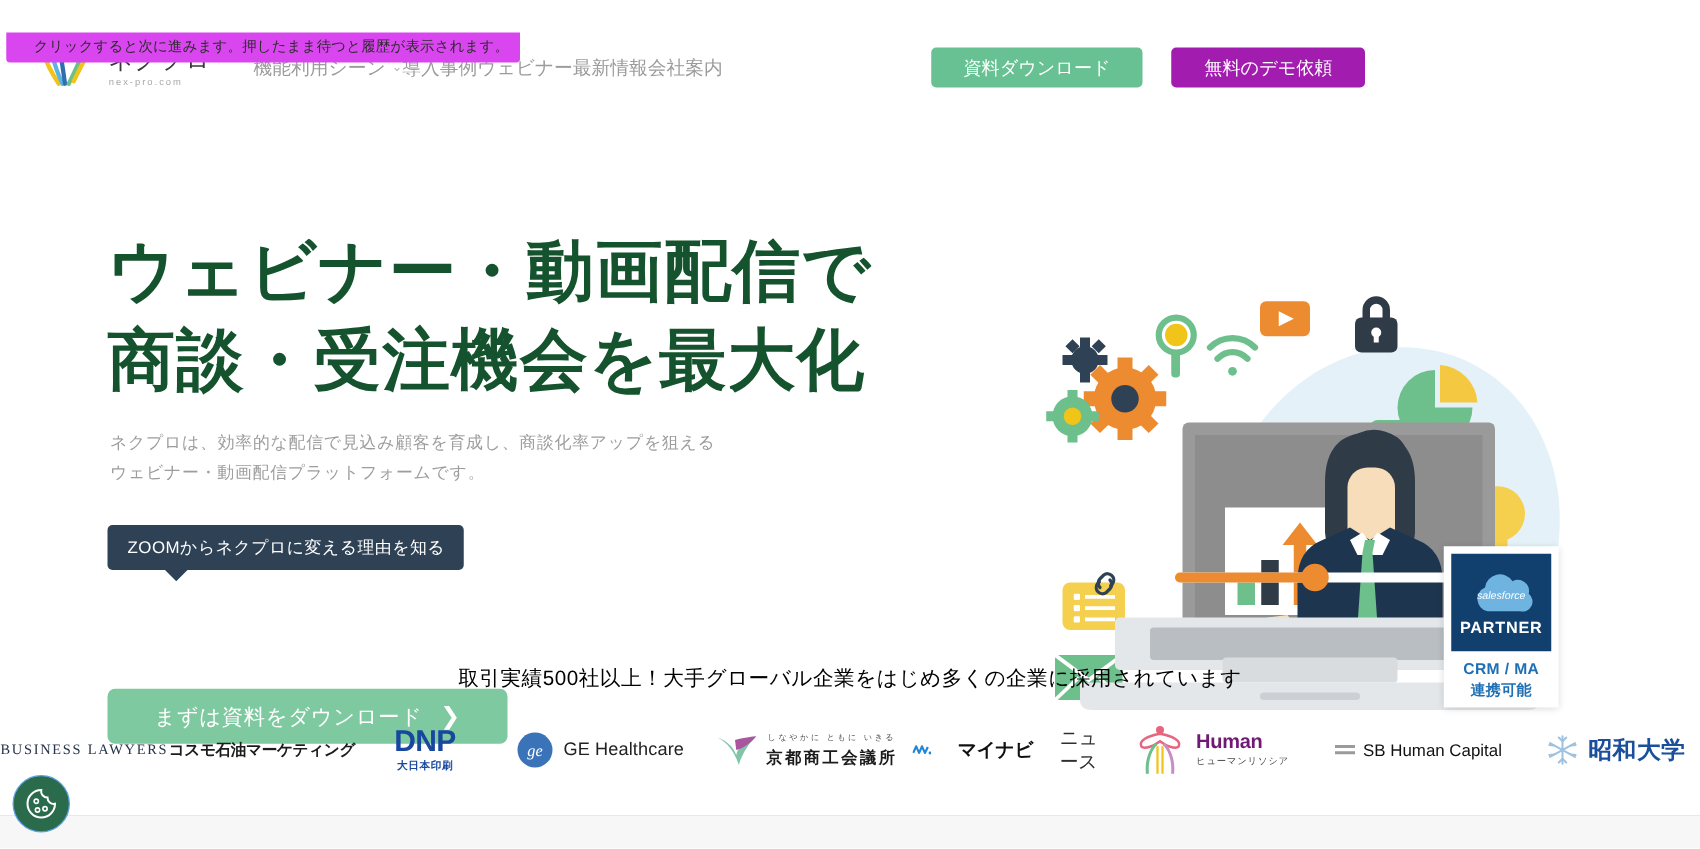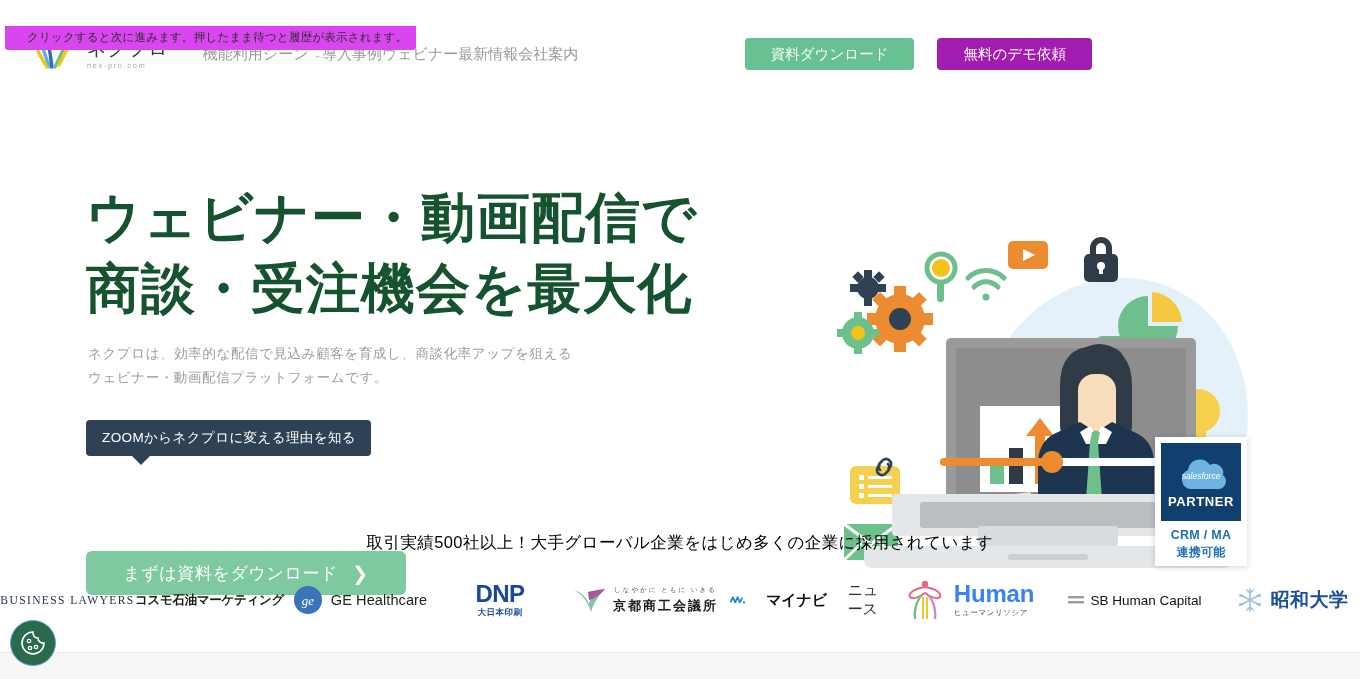--- a/index.html
+++ b/index.html
@@ -137,21 +137,21 @@
   
   .t-bl { font-family: "Liberation Serif", serif; font-size: 11.5px; letter-spacing: 1.4px; color: #25324a; white-space: nowrap; }
   .t-cosmo { font-size: 12.5px; font-weight: 700; color: #1b1b1b; letter-spacing: -.3px; white-space: nowrap; }
   .t-dnp { font-size: 24px; font-weight: 800; color: #17479e; letter-spacing: -.5px; line-height: 1; }
   .t-dnp-sub { font-size: 8.5px; font-weight: 700; color: #17479e; letter-spacing: .5px; text-align:center; }
   .t-ge { font-size: 14.5px; color: #222; letter-spacing: .1px; white-space: nowrap; }
   .t-kyoto-s { font-size: 6.5px; color: #555; letter-spacing: 2px; white-space: nowrap; }
   .t-kyoto { font-size: 13px; font-weight: 700; color: #1b1b1b; letter-spacing: 2px; white-space: nowrap; }
   .t-mynavi { font-size: 15px; font-weight: 800; color: #101010; letter-spacing: -.2px; white-space: nowrap; }
   .t-mynavi-n { font-size: 15px; font-weight: 400; color: #2f2f2f; letter-spacing: -.2px; }
-  .t-human { font-size: 24px; font-weight: 700; color: #3b82f6; letter-spacing: -.2px; line-height: 1; }
+  .t-human { font-size: 16px; font-weight: 700; color: #701a75; letter-spacing: -.2px; line-height: 1; }
   .t-human-sub { font-size: 7.5px; color: #4a4a4a; letter-spacing: .6px; }
   .t-sb { font-size: 13.5px; color: #111; white-space: nowrap; }
   .t-showa { font-size: 19px; font-weight: 800; color: #1b4f9c; letter-spacing: .5px; white-space: nowrap; }
 </style>
 </head>
 <body>
 
 <div class="page">
 
   <div class="hint-bar">クリックすると次に進みます。押したまま待つと履歴が表示されます。</div>
@@ -400,31 +400,31 @@
     </div>
 
     <div class="client" style="width:145px;gap:4px">
       <svg width="17" height="14" viewBox="0 0 17 14">
         <rect width="17" height="14" rx="2" fill="#1b3f8f"></rect>
         <path d="M3 10 Q8 1 14 5 Q9 12 3 10 Z" fill="#e2352c"></path>
       </svg>
       <span class="t-cosmo">コスモ石油マーケティング</span>
     </div>
 
+    <div class="client" style="width:120px;flex-direction:column;gap:1px">
+      <span class="t-dnp">DNP</span>
+      <span class="t-dnp-sub">大日本印刷</span>
+    </div>
+
     <div class="client" style="width:160px;gap:8px">
       <svg width="30" height="30" viewBox="0 0 30 30">
         <circle cx="15" cy="15" r="14" fill="#3b73b9"></circle>
         <text x="15" y="20" font-size="13" fill="#ffffff" text-anchor="middle" font-family="Liberation Serif, serif" font-style="italic">ge</text>
       </svg>
       <span class="t-ge">GE Healthcare</span>
-    </div>
-
-    <div class="client" style="width:120px;flex-direction:column;gap:1px">
-      <span class="t-dnp">DNP</span>
-      <span class="t-dnp-sub">大日本印刷</span>
     </div>
 
     <div class="client" style="width:170px;gap:7px">
       <svg width="34" height="28" viewBox="0 0 34 28">
         <path d="M2 4 C10 8 16 16 19 26 C22 16 28 8 32 4 C24 6 18 12 17 18 C15 12 9 6 2 4 Z" fill="#7fc6a8"></path>
         <path d="M16 6 C24 4 31 3 33 3 C28 9 22 13 17 14 Z" fill="#a9569e"></path>
       </svg>
       <span style="display:flex;flex-direction:column;align-items:center;gap:2px">
         <span class="t-kyoto-s">しなやかに ともに いきる</span>
         <span class="t-kyoto">京都商工会議所</span>

